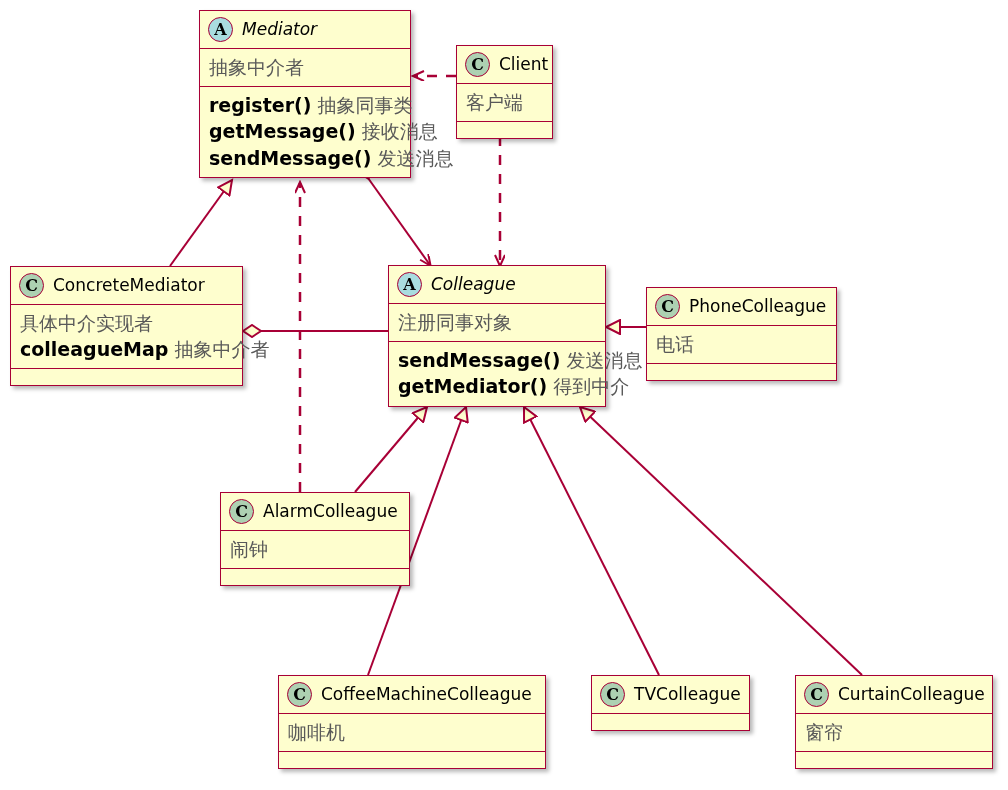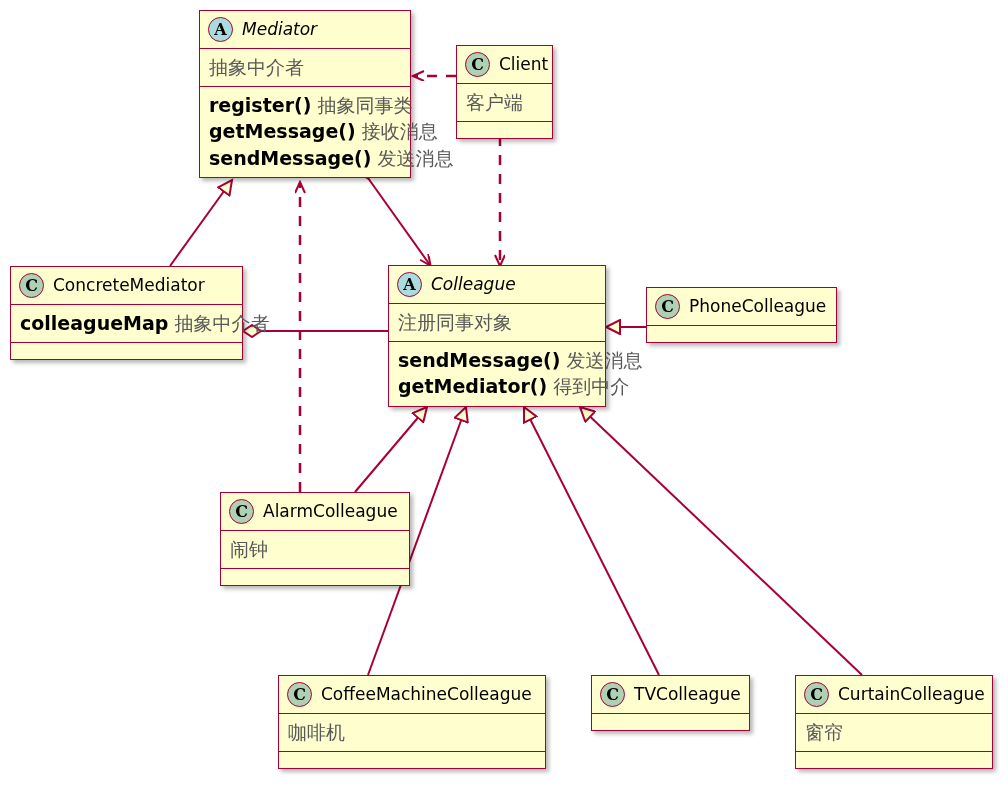--- a/index.html
+++ b/index.html
@@ -180,20 +180,23 @@
     <div class="uml-methods empty"></div>
   </div>
 
   <div class="uml-class" style="left:10px; top:266px; width:233px;">
     <div class="uml-header">
       <span class="stereo concrete">C</span>
       <span class="cls-name">ConcreteMediator</span>
     </div>
     <div class="uml-attrs">
       <div class="row">
+        <span class="zh">具体中介实现者</span>
+      </div>
+      <div class="row">
         <span class="mono">colleagueMap</span>
         <span class="zh"> 抽象中介者</span>
       </div>
     </div>
     <div class="uml-methods empty"></div>
   </div>
 
   <div class="uml-class" style="left:388px; top:265px; width:218px;">
     <div class="uml-header">
       <span class="stereo abstract">A</span>
@@ -214,20 +217,25 @@
         <span class="zh"> 得到中介</span>
       </div>
     </div>
   </div>
 
   <div class="uml-class" style="left:646px; top:287px; width:191px;">
     <div class="uml-header">
       <span class="stereo concrete">C</span>
       <span class="cls-name">PhoneColleague</span>
     </div>
+    <div class="uml-attrs">
+      <div class="row">
+        <span class="zh">电话</span>
+      </div>
+    </div>
     <div class="uml-methods empty"></div>
   </div>
 
   <div class="uml-class" style="left:220px; top:492px; width:190px;">
     <div class="uml-header">
       <span class="stereo concrete">C</span>
       <span class="cls-name">AlarmColleague</span>
     </div>
     <div class="uml-attrs">
       <div class="row">

